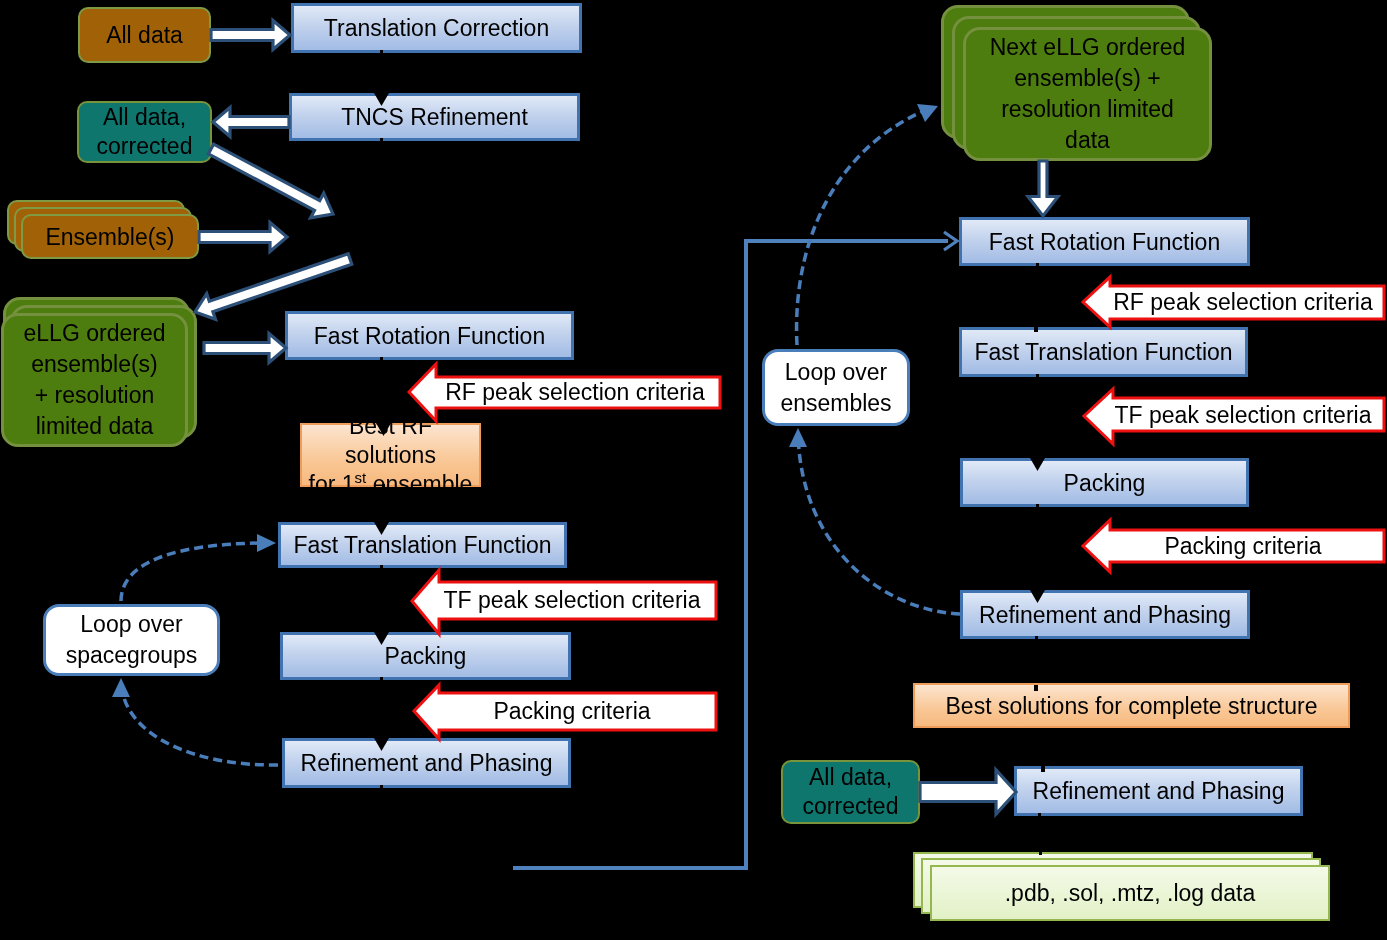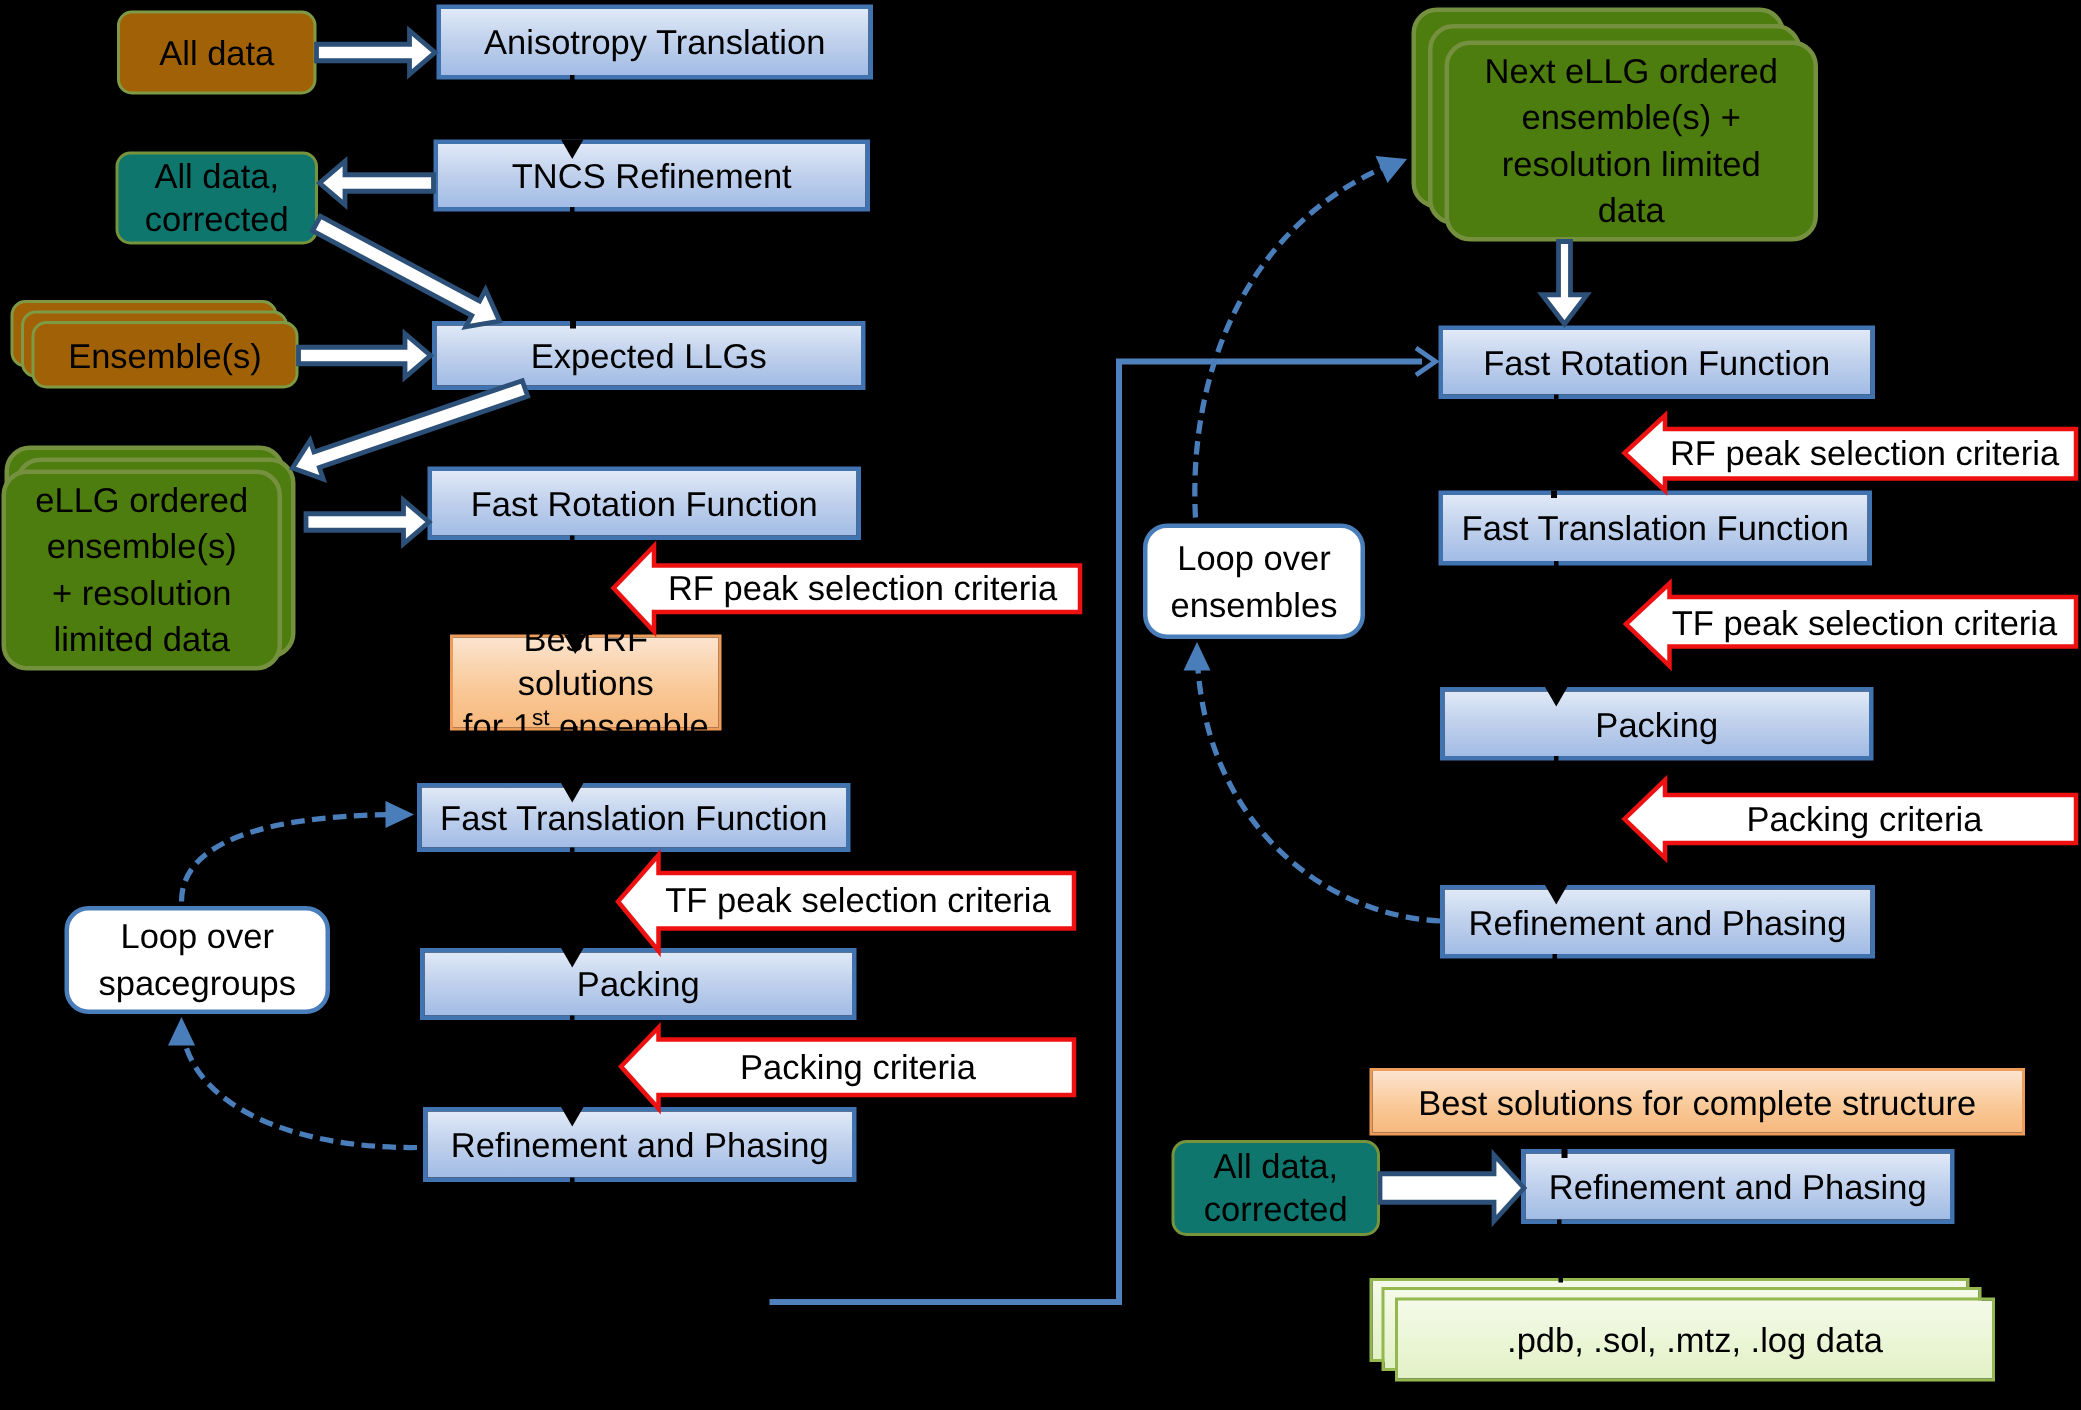--- a/index.html
+++ b/index.html
@@ -29,45 +29,44 @@
 <div class="box teal" style="left:952px;top:16px;width:249px;height:134px"></div>
 <div class="box teal" style="left:963px;top:27px;width:249px;height:134px;line-height:31px">
       <div>Next eLLG ordered<br>ensemble(s) +<br>resolution limited<br>data</div>
     </div>
 
 <div class="box lgreen" style="left:913px;top:852px;width:400px;height:56px"></div>
 <div class="box lgreen" style="left:921px;top:858px;width:400px;height:56px"></div>
 <div class="box lgreen" style="left:930px;top:865px;width:400px;height:56px">.pdb, .sol, .mtz, .log data</div>
 
 <div class="box green" style="left:78px;top:7px;width:133px;height:56px">All data</div>
-<div class="box blue" style="left:291px;top:3px;width:291px;height:50px">Anisotropy Translation</div>
+<div class="box blue" style="left:291px;top:3px;width:291px;height:50px">Translation Correction</div>
 <div class="box pink" style="left:77px;top:101px;width:135px;height:62px;line-height:29px">
       <div>All data,<br>corrected</div>
     </div>
 <div class="box blue" style="left:289px;top:93px;width:291px;height:48px">TNCS Refinement</div>
-<div class="box blue" style="left:288px;top:214px;width:289px;height:46px">Expected LLGs</div>
 <div class="box blue" style="left:285px;top:311px;width:289px;height:49px">Fast Rotation Function</div>
 <div class="box orange" style="left:300px;top:423px;width:181px;height:64px;line-height:29px">
       <div>Best RF solutions<br>for 1<sup style="font-size:15px;line-height:0">st</sup> ensemble</div>
     </div>
 <div class="box blue" style="left:278px;top:522px;width:289px;height:46px">Fast Translation Function</div>
 <div class="box loop" style="left:43px;top:604px;width:177px;height:72px;line-height:31px">
       <div>Loop over<br>spacegroups</div>
     </div>
 <div class="box blue" style="left:280px;top:632px;width:291px;height:48px">Packing</div>
 <div class="box blue" style="left:282px;top:738px;width:289px;height:50px">Refinement and Phasing</div>
 
 <div class="box blue" style="left:959px;top:217px;width:291px;height:49px">Fast Rotation Function</div>
 <div class="box blue" style="left:959px;top:327px;width:289px;height:50px">Fast Translation Function</div>
 <div class="box loop" style="left:762px;top:349px;width:148px;height:77px;line-height:31px">
       <div>Loop over<br>ensembles</div>
     </div>
 <div class="box blue" style="left:960px;top:458px;width:289px;height:49px">Packing</div>
 <div class="box blue" style="left:960px;top:590px;width:290px;height:49px">Refinement and Phasing</div>
-<div class="box orange" style="left:913px;top:712px;width:437px;height:45px">Best solutions for complete structure</div>
+<div class="box orange" style="left:913px;top:683px;width:437px;height:45px">Best solutions for complete structure</div>
 <div class="box pink" style="left:781px;top:760px;width:139px;height:64px;line-height:29px">
       <div>All data,<br>corrected</div>
     </div>
 <div class="box blue" style="left:1014px;top:766px;width:289px;height:50px">Refinement and Phasing</div>
 
 <svg width="1387" height="940" viewBox="0 0 1387 940">
 <g fill="#ffffff" stroke="#ee1111" stroke-width="3" stroke-linejoin="miter">
 <path d="M 720,377 L 436,377 L 436,364 L 409,392 L 436,421 L 436,408 L 720,408 Z"></path>
 <path d="M 716,582 L 439,582 L 439,570 L 412,601 L 439,634 L 439,619 L 716,619 Z"></path>
 <path d="M 716,693 L 439,693 L 439,685 L 414,711 L 439,739 L 439,730 L 716,730 Z"></path>

